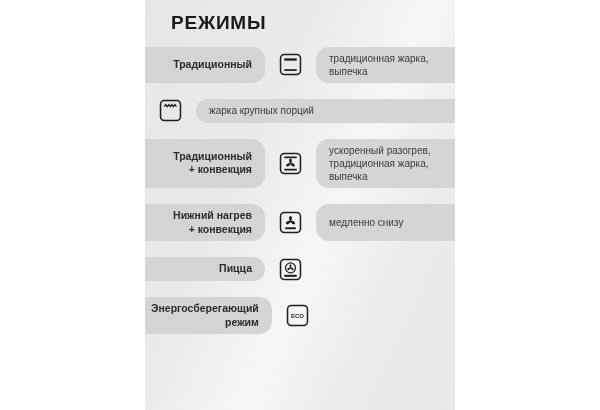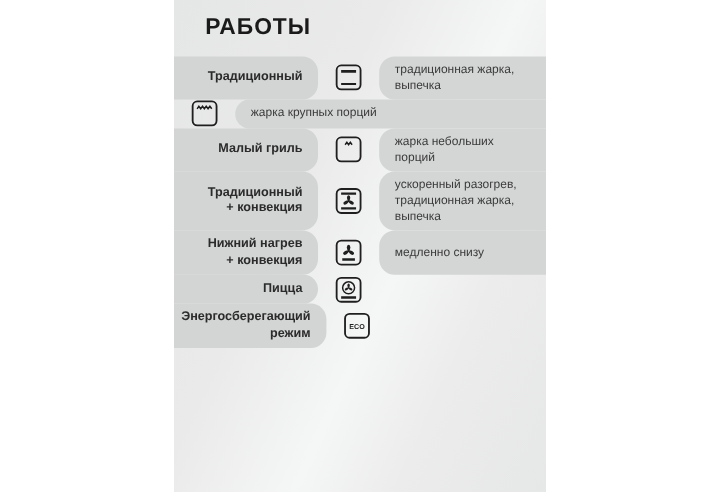--- a/index.html
+++ b/index.html
@@ -8,21 +8,21 @@
     font-family:"Liberation Sans", sans-serif;overflow:hidden;
   }
   .panel{
     position:absolute;left:145px;top:0;width:310px;height:410px;
     background:linear-gradient(115deg,#e5e6e6 0%,#eaeaea 35%,#f5f6f6 58%,#ececec 75%,#e6e7e7 100%);
     overflow:hidden;box-sizing:border-box;
   }
   .title-block{padding:13px 0 0 26px;line-height:1.1;}
   .title-line1{font-size:19px;font-weight:bold;letter-spacing:.8px;color:#1a1a1a;}
   .title-line2{font-size:18px;font-weight:normal;letter-spacing:1.6px;color:#454545;margin-top:3px;}
-  .rows{display:flex;flex-direction:column;gap:0;margin-top:13px;}
+  .rows{display:flex;flex-direction:column;gap:16px;margin-top:13px;}
   .row{display:flex;align-items:stretch;}
   .label-pill{
     flex:0 0 120px;box-sizing:border-box;background:#d3d4d4;
     border-radius:0 13px 13px 0;
     display:flex;align-items:center;justify-content:flex-end;
     padding:5px 13px 5px 6px;min-height:24px;
     font-size:10.5px;font-weight:bold;color:#2b2b2b;
     text-align:right;white-space:pre-line;line-height:1.3;
   }
   .icon-cell{
@@ -37,21 +37,21 @@
     font-size:10px;color:#3b3b3b;line-height:1.3;white-space:pre-line;
   }
 </style>
 </head>
 <body>
 
 <div class="page">
   <div class="panel">
 
     <div class="title-block">
-      <div class="title-line1">РАБОТЫ</div>
+      <div class="title-line1">РЕЖИМЫ</div>
     </div>
 
     <div class="rows">
 
       <div class="row">
         <div class="label-pill">Традиционный</div>
         <div class="icon-cell">
           <svg width="23" height="23" viewBox="0 0 24 24" fill="none" stroke="#1f1f1f" stroke-width="1.6">
             <rect x="1.6" y="1.6" width="20.8" height="20.8" rx="4"></rect>
             <line x1="5.5" y1="6.8" x2="18.5" y2="6.8" stroke-width="2.4"></line>
@@ -65,30 +65,20 @@
       <div class="row">
         <div class="icon-cell">
           <svg width="23" height="23" viewBox="0 0 24 24" fill="none" stroke="#1f1f1f" stroke-width="1.6">
             <rect x="1.6" y="1.6" width="20.8" height="20.8" rx="4"></rect>
             <polyline points="5.5,8 7,5.8 8.6,8 10.2,5.8 11.8,8 13.4,5.8 15,8 16.6,5.8 18.2,8" stroke-width="1.3"></polyline>
           </svg>
         </div>
         <div class="desc-box">жарка крупных порций</div>
       </div>
 
-      <div class="row">
-        <div class="label-pill">Малый гриль</div>
-        <div class="icon-cell">
-          <svg width="23" height="23" viewBox="0 0 24 24" fill="none" stroke="#1f1f1f" stroke-width="1.6">
-            <rect x="1.6" y="1.6" width="20.8" height="20.8" rx="4"></rect>
-            <polyline points="9,8 10.5,5.9 12,8 13.5,5.9 15,8" stroke-width="1.3"></polyline>
-          </svg>
-        </div>
-        <div class="desc-box">жарка небольших порций</div>
-      </div>
 
 
       <div class="row">
         <div class="label-pill">Традиционный
 + конвекция</div>
         <div class="icon-cell">
           <svg width="23" height="23" viewBox="0 0 24 24" fill="none" stroke="#1f1f1f" stroke-width="1.6">
             <rect x="1.6" y="1.6" width="20.8" height="20.8" rx="4"></rect>
             <line x1="5.5" y1="5.6" x2="18.5" y2="5.6" stroke-width="1.8"></line>
             <line x1="5.5" y1="18.4" x2="18.5" y2="18.4" stroke-width="1.8"></line>

